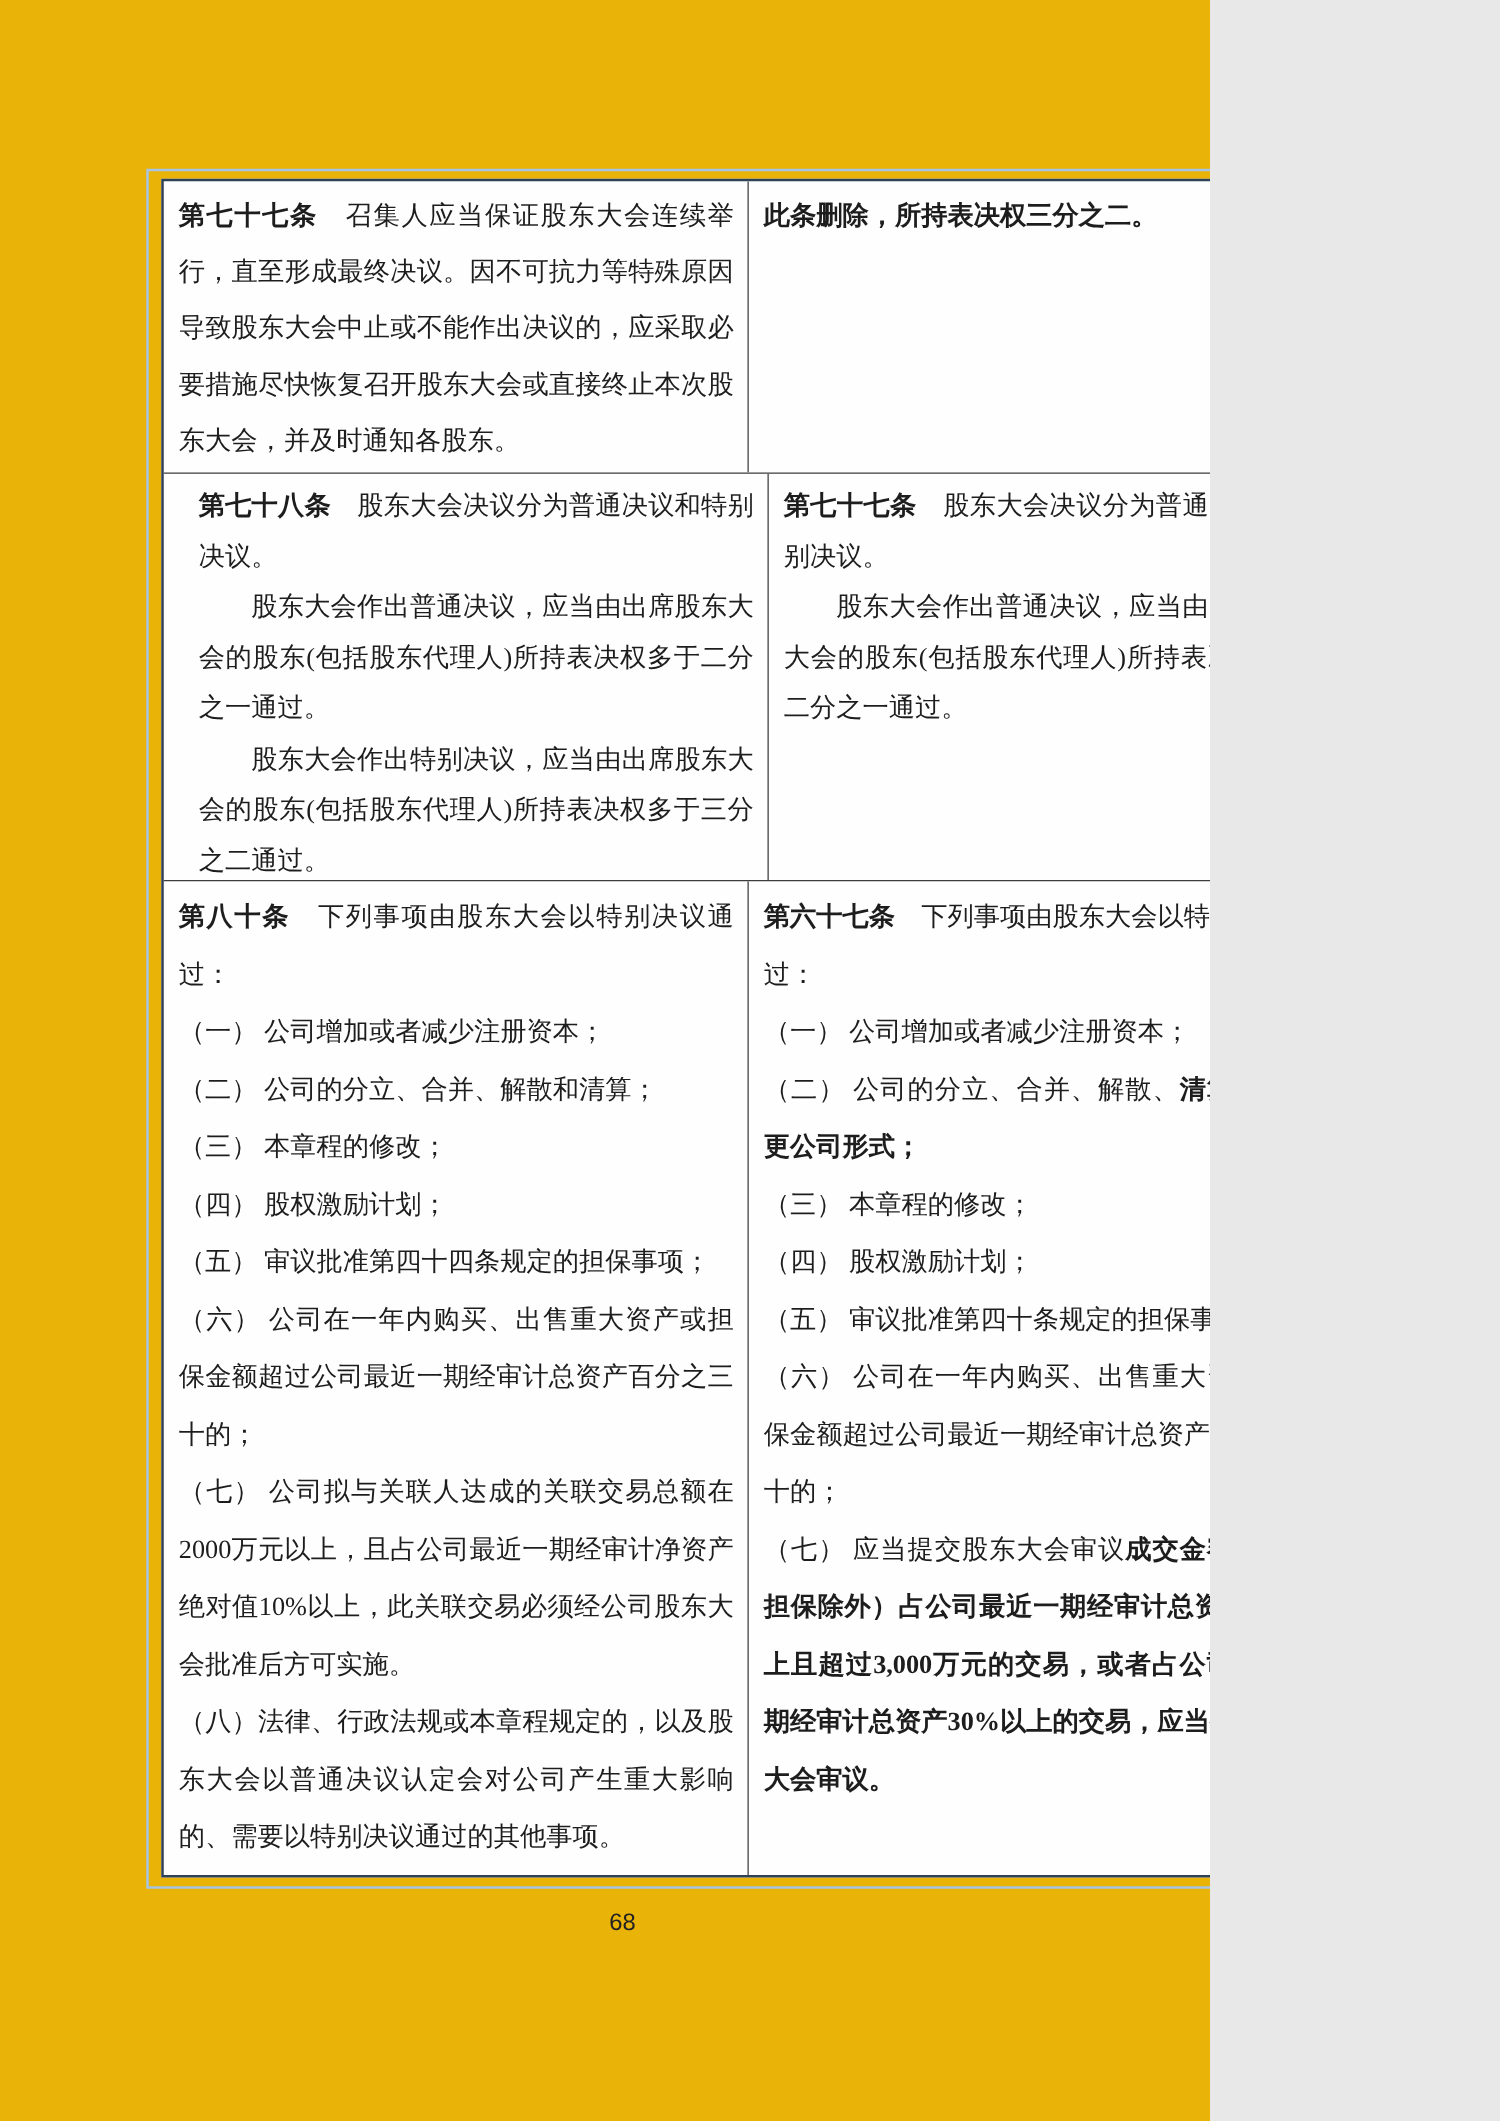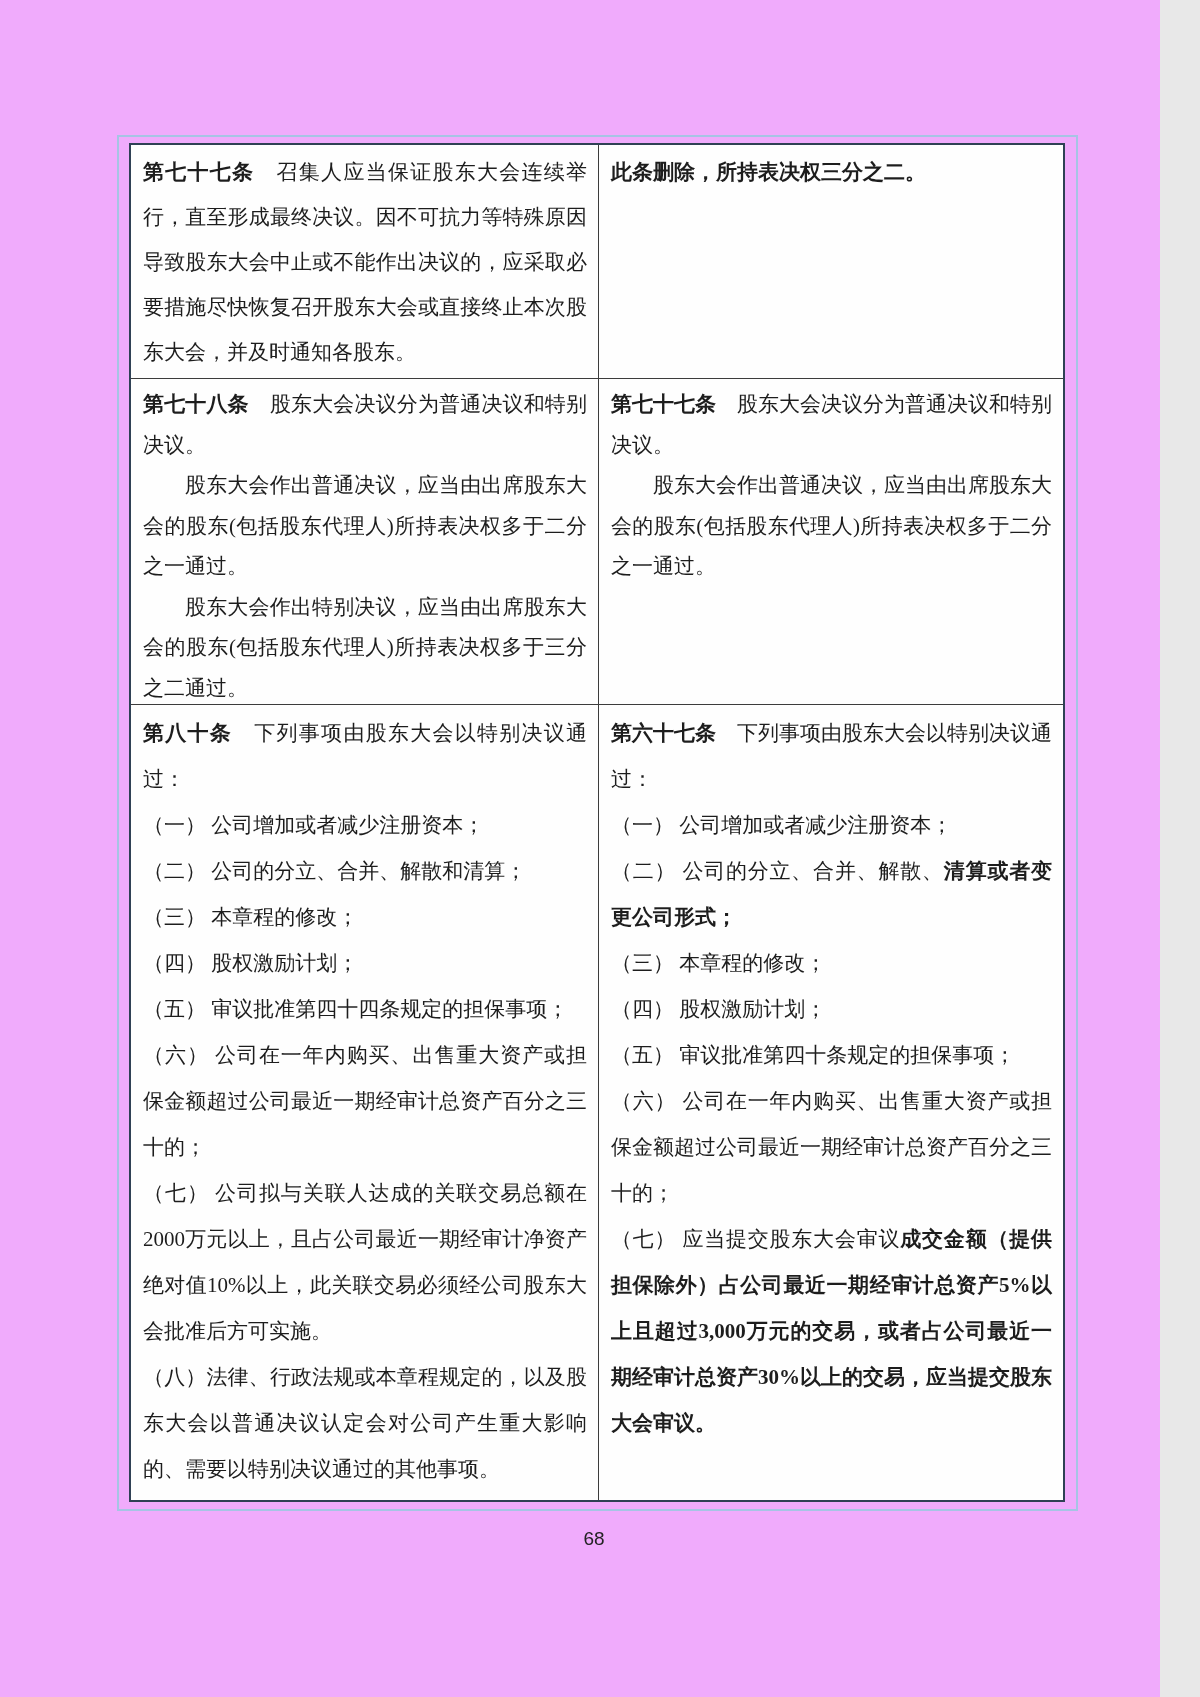--- a/index.html
+++ b/index.html
@@ -1,19 +1,19 @@
 <!DOCTYPE html>
 <html lang="zh"><head>
 <meta charset="utf-8">
 <style>
   html,body{margin:0;padding:0;background:#e8e8e8;}
   .page{
     position:relative;
-    width:1160px;height:1697px;
-    background:#f0abfc;
+    width:968px;height:1697px;
+    background:#eab308;
     font-family:"Liberation Serif","DejaVu Serif",serif;
     color:#1d1d1d;
     overflow:hidden;
   }
   
   .outer-box{
     position:absolute;
     left:117px;top:135px;
     width:957px;height:1372px;
     border:2px solid #a6c4e4;
@@ -22,21 +22,21 @@
   .ctable{
     position:absolute;
     left:129px;top:143px;
     width:932px;
     border:2px solid #2f4155;
     background:#fefefe;
   }
   .trow{display:flex;overflow:hidden;}
   .trow + .trow{border-top:1px solid #3c3c3c;}
   .row1{height:233px;}
-  .row2{height:325px;}
+  .row2{height:325px;padding-left:16px;}
   .row3{height:795px;}
   .cell{
     box-sizing:border-box;
     padding:5px 11px 0 12px;
     font-size:21px;
     overflow:hidden;
   }
   .cell.left{width:468px;border-right:1px solid #3c3c3c;}
   .cell.right{flex:1;}
   .row1 .cell{line-height:45px;}

